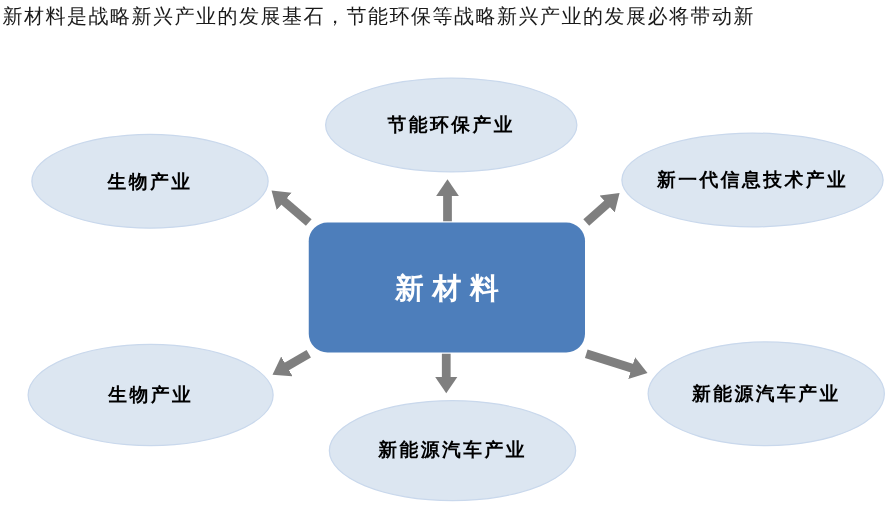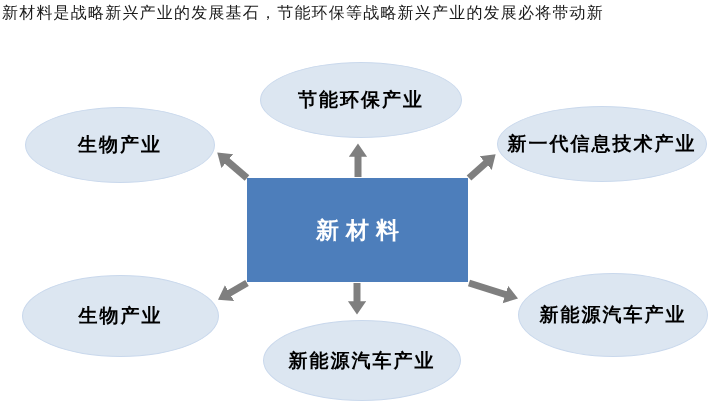--- a/index.html
+++ b/index.html
@@ -38,21 +38,21 @@
     position: absolute;
     border-radius: 50%;
     background: #dce6f1;
     border: 1px solid #c9d8ec;
     display: flex;
     align-items: center;
     justify-content: center;
     box-sizing: border-box;
     color: #000000;
     font-weight: bold;
-    font-size: 19px;
+    font-size: 15px;
     letter-spacing: 2px;
     text-align: center;
     white-space: nowrap;
   }
   .node-top          { left: 260px; top:  62px; width: 202px; height: 76px; }
   .node-top-left     { left:  25px; top: 107px; width: 190px; height: 76px; }
   .node-top-right    { left: 497px; top: 106px; width: 210px; height: 76px; text-align: center; }
   .node-bottom-left  { left:  22px; top: 275px; width: 197px; height: 82px; }
   .node-bottom-center{ left: 263px; top: 320px; width: 198px; height: 81px; }
   .node-bottom-right { left: 518px; top: 273px; width: 190px; height: 84px; }
@@ -65,20 +65,21 @@
     background: #4d7ebb;
     display: flex;
     align-items: center;
     justify-content: center;
     color: #ffffff;
     font-weight: bold;
     font-size: 23px;
     letter-spacing: 7px;
     padding-left: 7px;
     box-sizing: border-box;
+    border-radius: 15px;
   }
 </style>
 </head>
 <body>
 
 <div class="stage">
 
   <div class="header">
     <div>新材料是战略新兴产业的发展基石，节能环保等战略新兴产业的发展必将带动新</div>
   </div>

